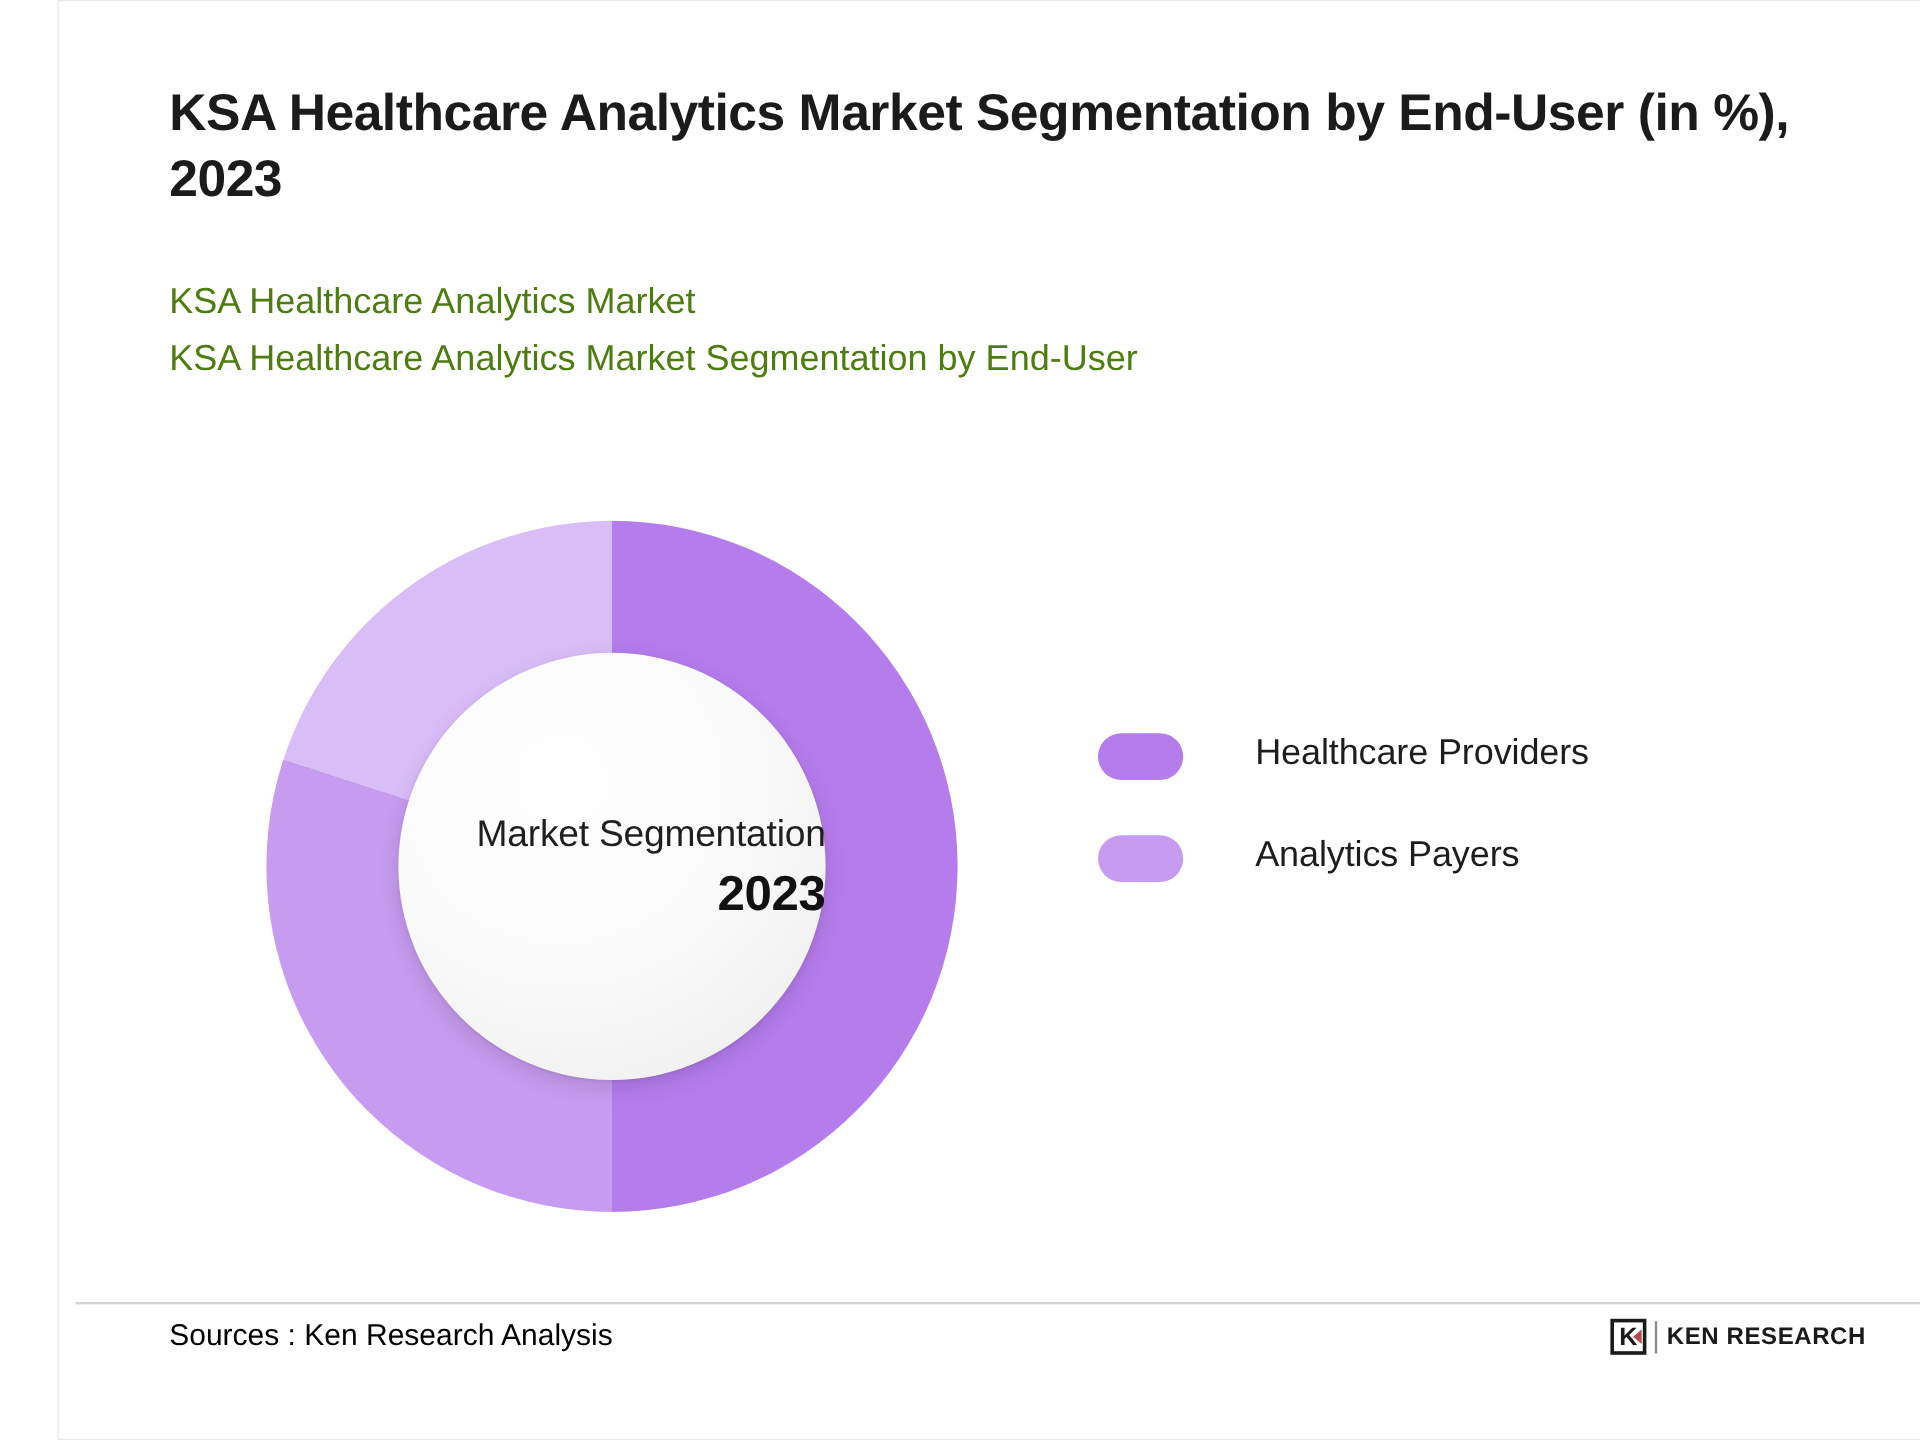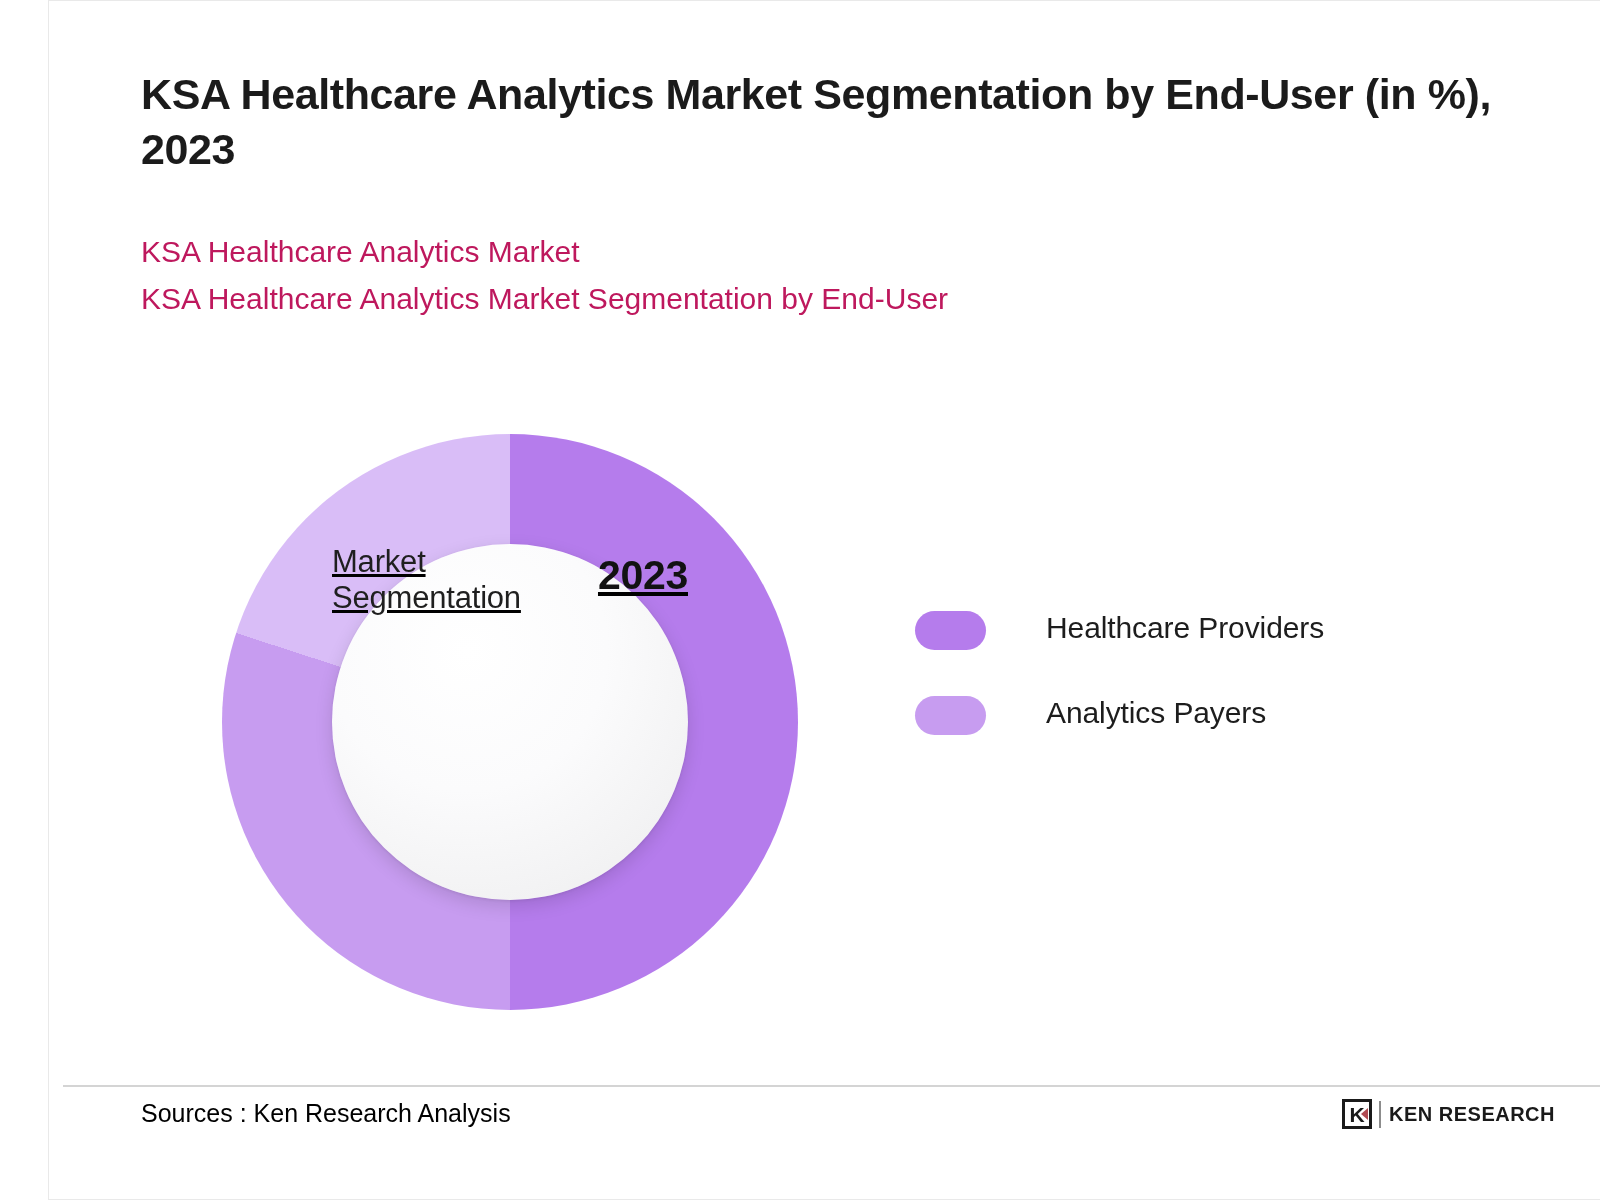--- a/index.html
+++ b/index.html
@@ -23,21 +23,21 @@
     font-size: 43px;
     font-weight: 700;
     color: #1b1b1b;
     line-height: 1.28;
     letter-spacing: -0.4px;
     max-width: 1370px;
   }
   .subtitle {
     margin-top: 52px;
     font-size: 30px;
-    color: #be185d;
+    color: #4d7c0f;
     line-height: 1.56;
     font-weight: 400;
   }
   .subtitle div { white-space: nowrap; }
 
   
   .chart-area {
     position: absolute;
     left: 0; top: 400px;
     width: 1600px; height: 640px;
@@ -54,24 +54,23 @@
   }
   .donut-hole {
     position: absolute;
     left: 50%; top: 50%;
     width: 356px; height: 356px;
     margin-left: -178px; margin-top: -178px;
     border-radius: 50%;
     background: radial-gradient(circle at 38% 30%, #ffffff 0%, #fbfbfc 42%, #ececed 100%);
     box-shadow: 0 6px 18px rgba(0,0,0,0.13), 0 1px 3px rgba(0,0,0,0.08);
     display: flex;
-    flex-direction: row;
-    align-items: flex-start;
+    flex-direction: column;
+    align-items: flex-end;
     justify-content: center;
-    text-decoration: underline;
   }
   .hole-label {
     font-size: 31px;
     color: #1f1f1f;
     font-weight: 400;
     letter-spacing: -0.2px;
   }
   .hole-value {
     font-size: 41px;
     color: #121212;

